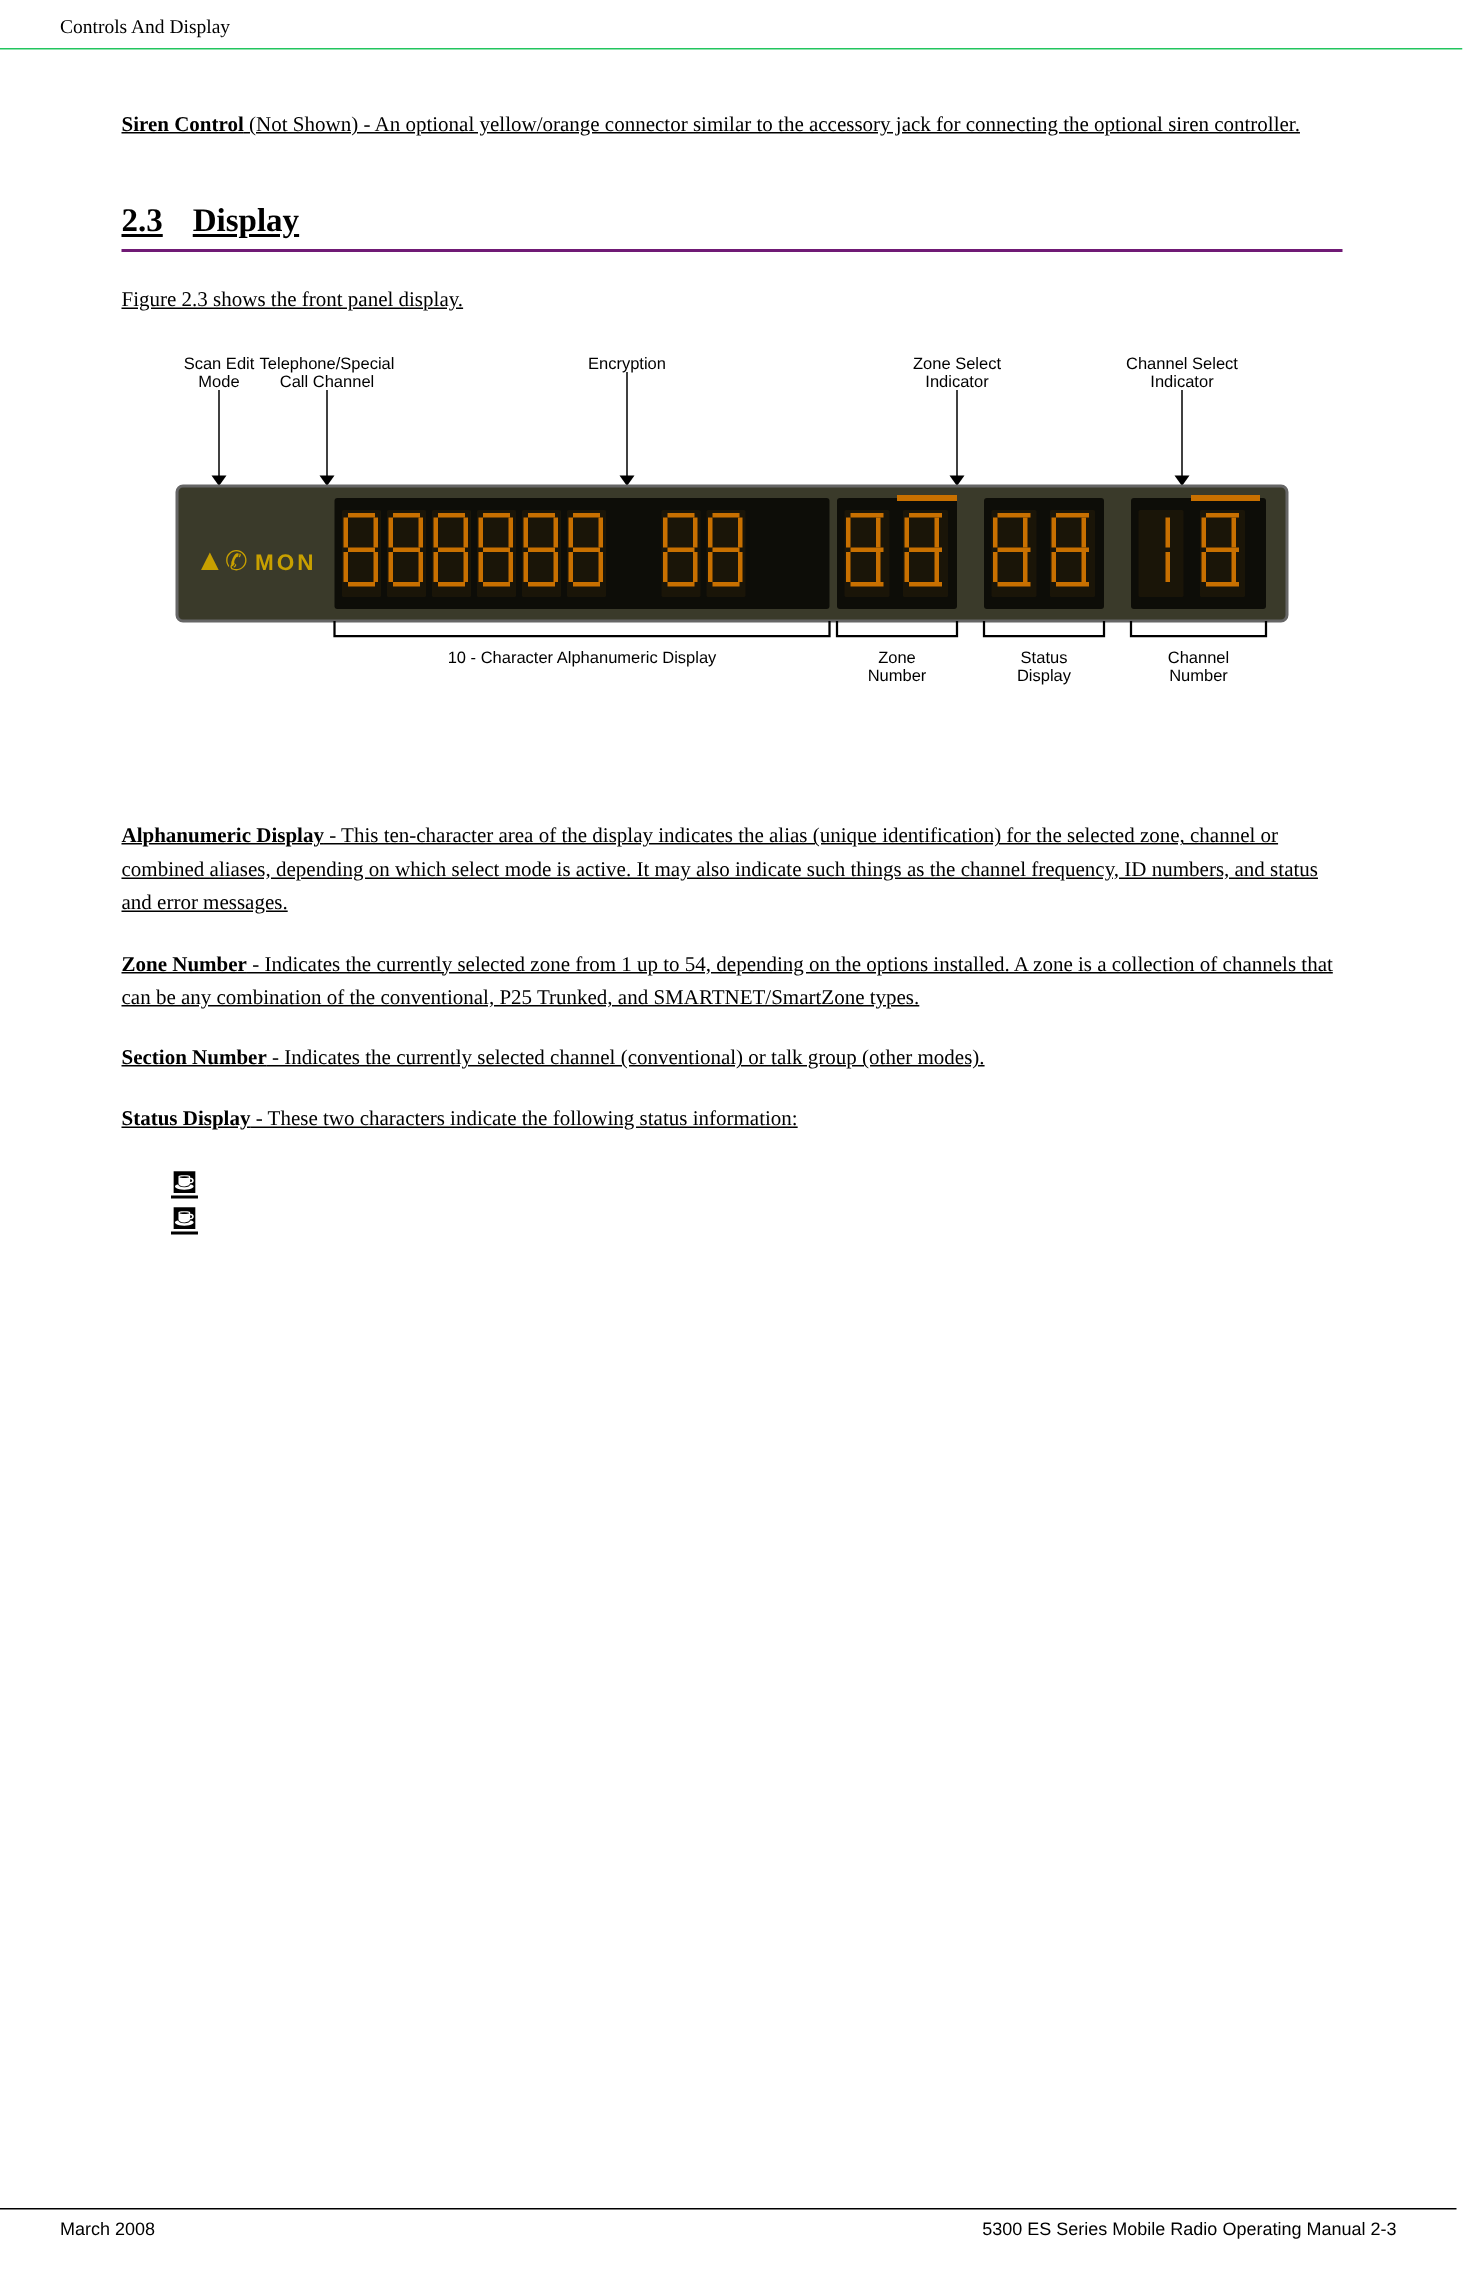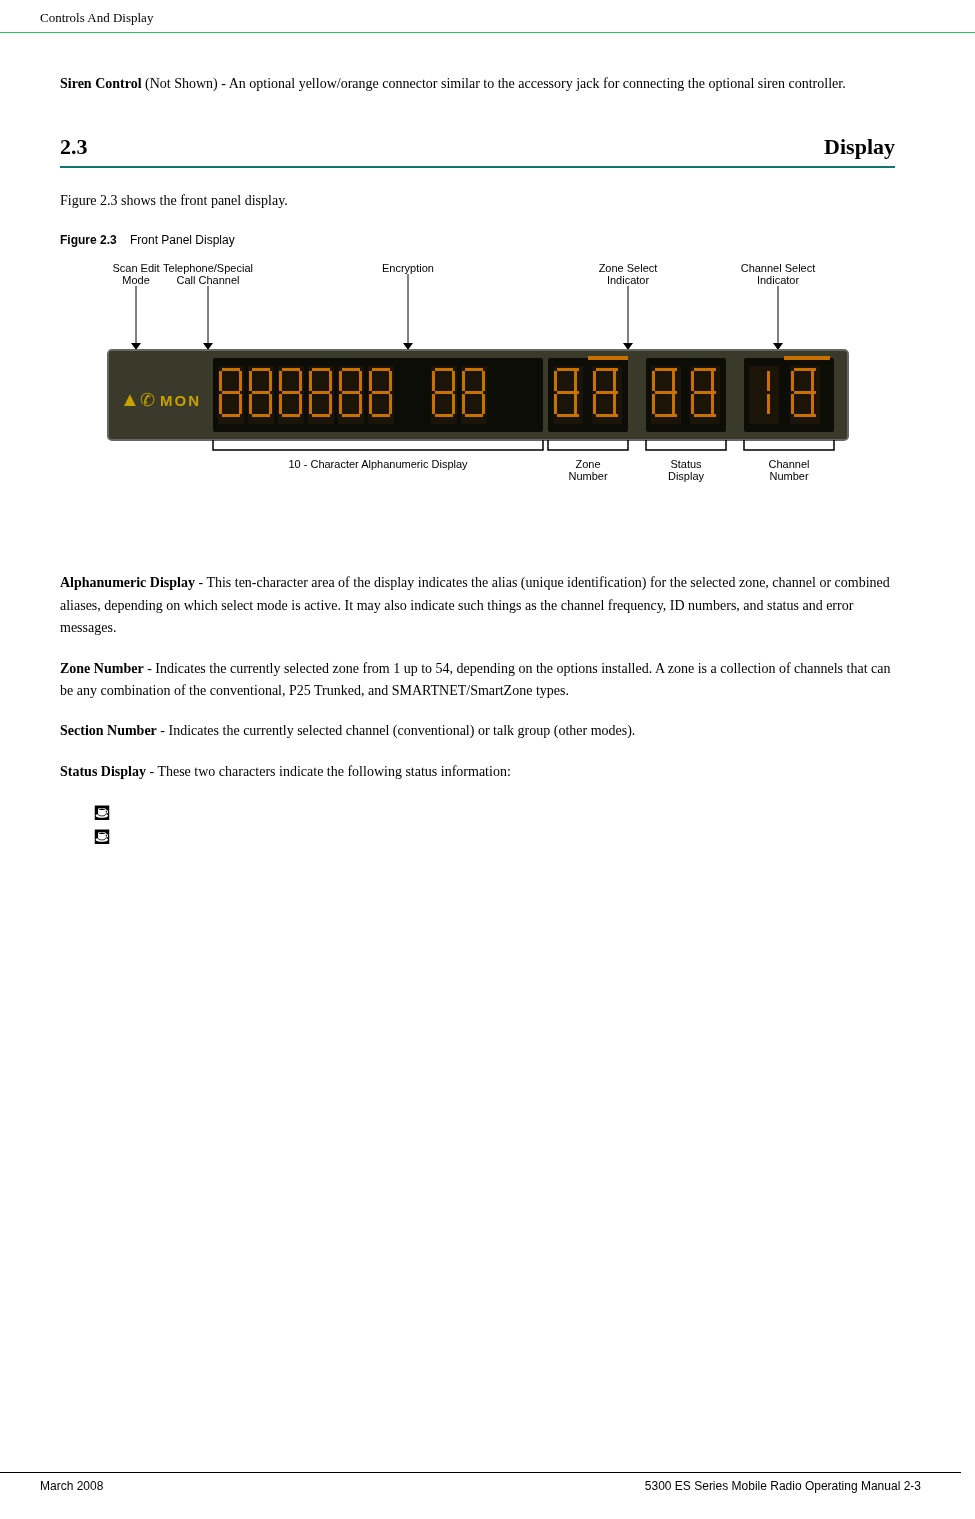--- a/index.html
+++ b/index.html
@@ -16,41 +16,41 @@
     
     .page-header {
       text-align: left;
       padding: 10px 40px 6px 40px;
       border-bottom: 1px solid #22c55e;
       font-size: 13px;
     }
 
     
     .content {
-      padding: 20px 80px 60px 60px;
+      padding: 20px 80px 60px 81px;
+      text-decoration: underline;
     }
 
     
     .siren-para {
       margin-top: 20px;
       margin-bottom: 40px;
       line-height: 1.5;
     }
 
     
     .section-heading {
       font-size: 22px;
       font-weight: bold;
       margin-bottom: 22px;
-      border-bottom: 2px solid #0f766e;
+      border-bottom: 2px solid #701a75;
       padding-bottom: 6px;
       display: flex;
       align-items: baseline;
       gap: 20px;
-      justify-content: space-between;
     }
     .section-number {
       font-size: 22px;
       font-weight: bold;
     }
     .section-title {
       font-size: 22px;
       font-weight: bold;
     }
 
@@ -122,21 +122,21 @@
     .sub-para {
       margin: 10px 0 10px 30px;
       line-height: 1.6;
     }
 
     
     .page-footer {
       position: absolute;
       bottom: 20px;
       left: 0;
-      right: 14px;
+      right: 4px;
       display: flex;
       justify-content: space-between;
       padding: 6px 40px;
       border-top: 1px solid #000;
       font-family: Arial, sans-serif;
       font-size: 12px;
     }
 
     
     .intro-para {
@@ -167,24 +167,20 @@
   </p>
 
   <div class="section-heading">
     <span class="section-number">2.3</span>
     <span class="section-title">Display</span>
   </div>
 
   <p class="intro-para">Figure 2.3 shows the front panel display.</p>
 
   <div class="figure-area">
-    <div class="figure-caption">
-      <span class="fig-label">Figure 2.3</span>
-      <span class="fig-title">&nbsp;&nbsp;&nbsp;<span>Front Panel Display</span></span>
-    </div>
 
     <div class="diagram-svg-container">
       <svg width="760" height="280">
 
         <text x="38" y="14" font-family="Arial" font-size="11" text-anchor="middle">Scan Edit</text>
         <text x="38" y="26" font-family="Arial" font-size="11" text-anchor="middle">Mode</text>
 
         <line x1="38" y1="28" x2="38" y2="88" stroke="#000" stroke-width="1"></line>
         <polygon points="33,85 43,85 38,92" fill="#000"></polygon>
 

